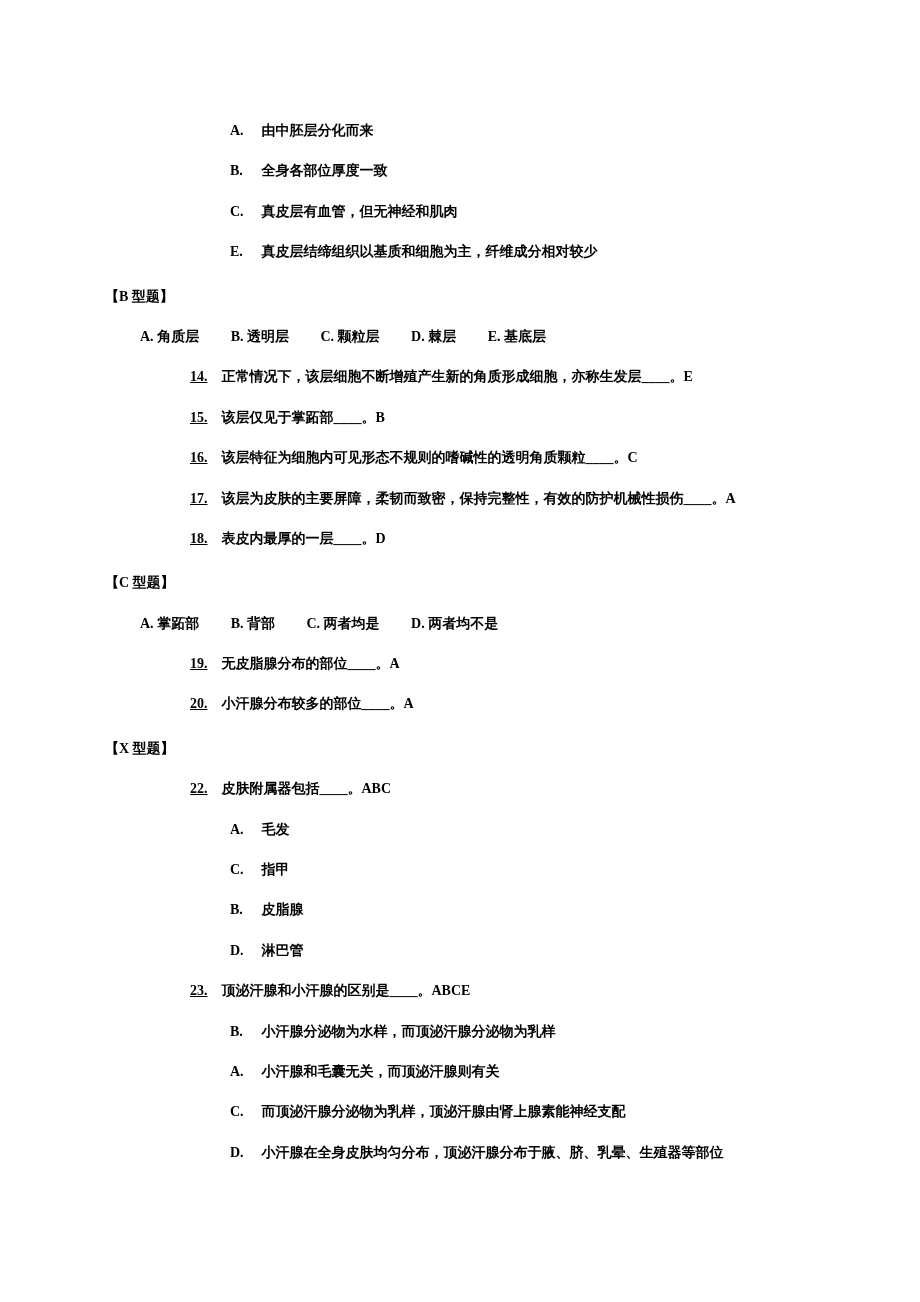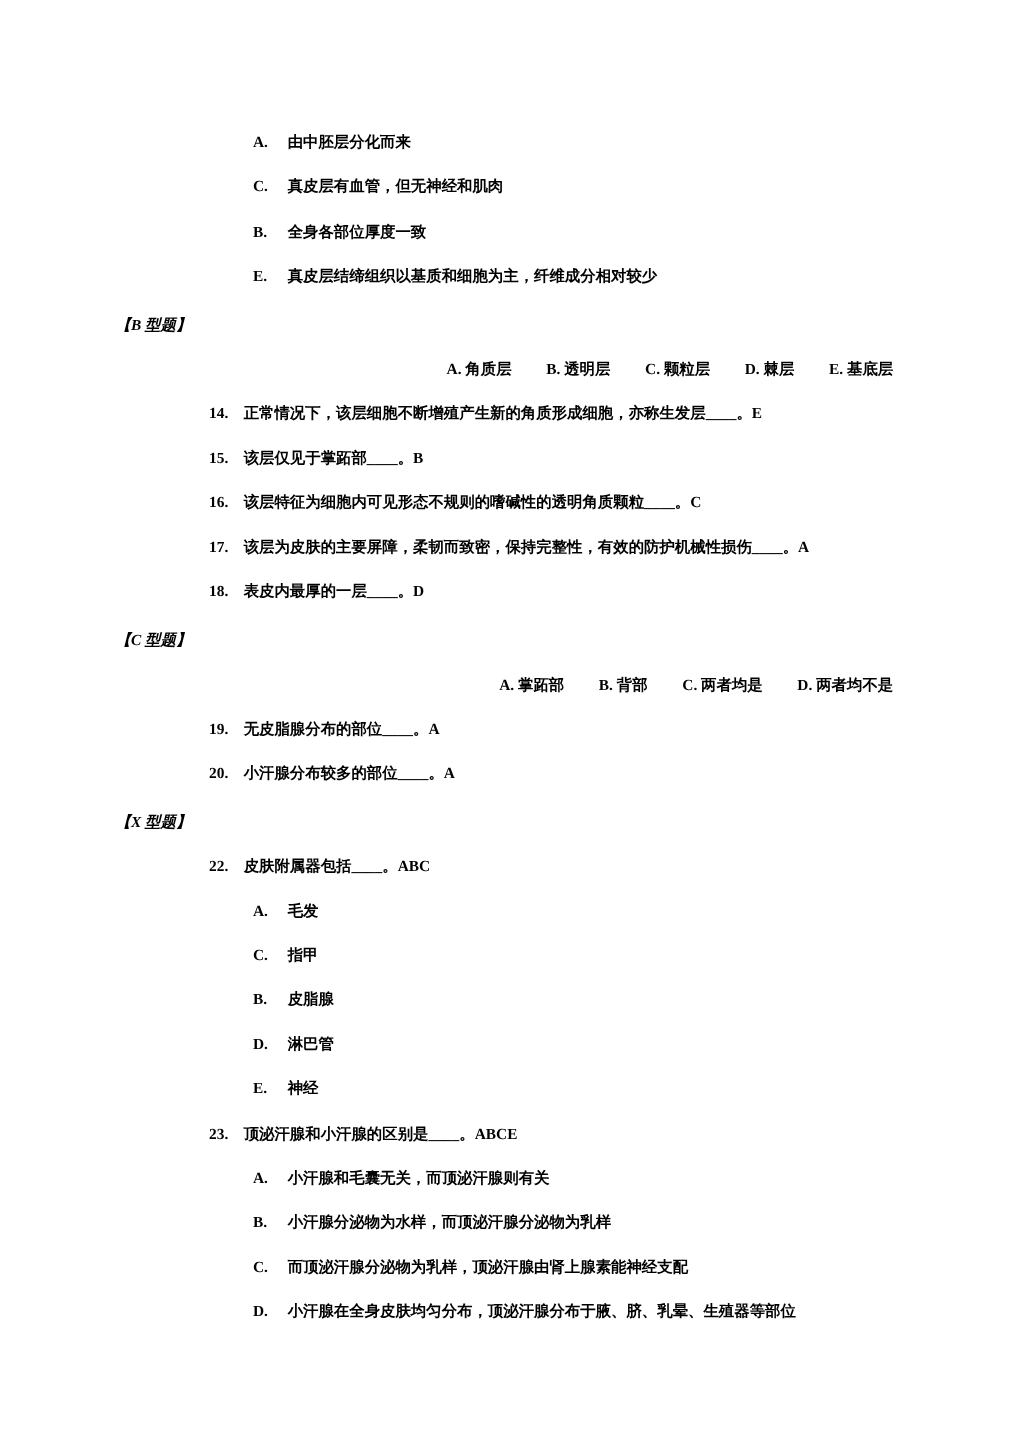--- a/index.html
+++ b/index.html
@@ -21,55 +21,54 @@
     margin-bottom: 18px;
   }
   .option-marker {
     display: inline-block;
     min-width: 28px;
   }
   .section-header {
     padding-left: 25px;
     margin-top: 22px;
     margin-bottom: 18px;
-    font-style: italic;
   }
   .choice-list {
     padding-left: 60px;
     margin-bottom: 18px;
-    text-align: right;
   }
   .choice-list .c {
     margin-right: 28px;
   }
   .question {
     padding-left: 110px;
     margin-bottom: 18px;
   }
   .qnum {
     display: inline-block;
     min-width: 28px;
+    text-decoration: underline;
   }
 </style>
 </head>
 <body>
 
 <div class="page">
 
   <div class="option-item">
     <span class="option-marker">A.</span>
     <span>由中胚层分化而来</span>
   </div>
   <div class="option-item">
+    <span class="option-marker">B.</span>
+    <span>全身各部位厚度一致</span>
+  </div>
+  <div class="option-item">
     <span class="option-marker">C.</span>
     <span>真皮层有血管，但无神经和肌肉</span>
-  </div>
-  <div class="option-item">
-    <span class="option-marker">B.</span>
-    <span>全身各部位厚度一致</span>
   </div>
   <div class="option-item">
     <span class="option-marker">E.</span>
     <span>真皮层结缔组织以基质和细胞为主，纤维成分相对较少</span>
   </div>
 
   <div class="section-header">【B 型题】</div>
   <div class="choice-list">
     <span class="c"><span>A.</span>&nbsp;<span>角质层</span></span>
     <span class="c"><span>B.</span>&nbsp;<span>透明层</span></span>
@@ -129,36 +128,32 @@
     <span>指甲</span>
   </div>
   <div class="option-item">
     <span class="option-marker">B.</span>
     <span>皮脂腺</span>
   </div>
   <div class="option-item">
     <span class="option-marker">D.</span>
     <span>淋巴管</span>
   </div>
-  <div class="option-item">
-    <span class="option-marker">E.</span>
-    <span>神经</span>
-  </div>
 
   <div class="question">
     <span class="qnum">23.</span>
     <span>顶泌汗腺和小汗腺的区别是____。ABCE</span>
   </div>
   <div class="option-item">
+    <span class="option-marker">B.</span>
+    <span>小汗腺分泌物为水样，而顶泌汗腺分泌物为乳样</span>
+  </div>
+  <div class="option-item">
     <span class="option-marker">A.</span>
     <span>小汗腺和毛囊无关，而顶泌汗腺则有关</span>
-  </div>
-  <div class="option-item">
-    <span class="option-marker">B.</span>
-    <span>小汗腺分泌物为水样，而顶泌汗腺分泌物为乳样</span>
   </div>
   <div class="option-item">
     <span class="option-marker">C.</span>
     <span>而顶泌汗腺分泌物为乳样，顶泌汗腺由肾上腺素能神经支配</span>
   </div>
   <div class="option-item">
     <span class="option-marker">D.</span>
     <span>小汗腺在全身皮肤均匀分布，顶泌汗腺分布于腋、脐、乳晕、生殖器等部位</span>
   </div>
 

